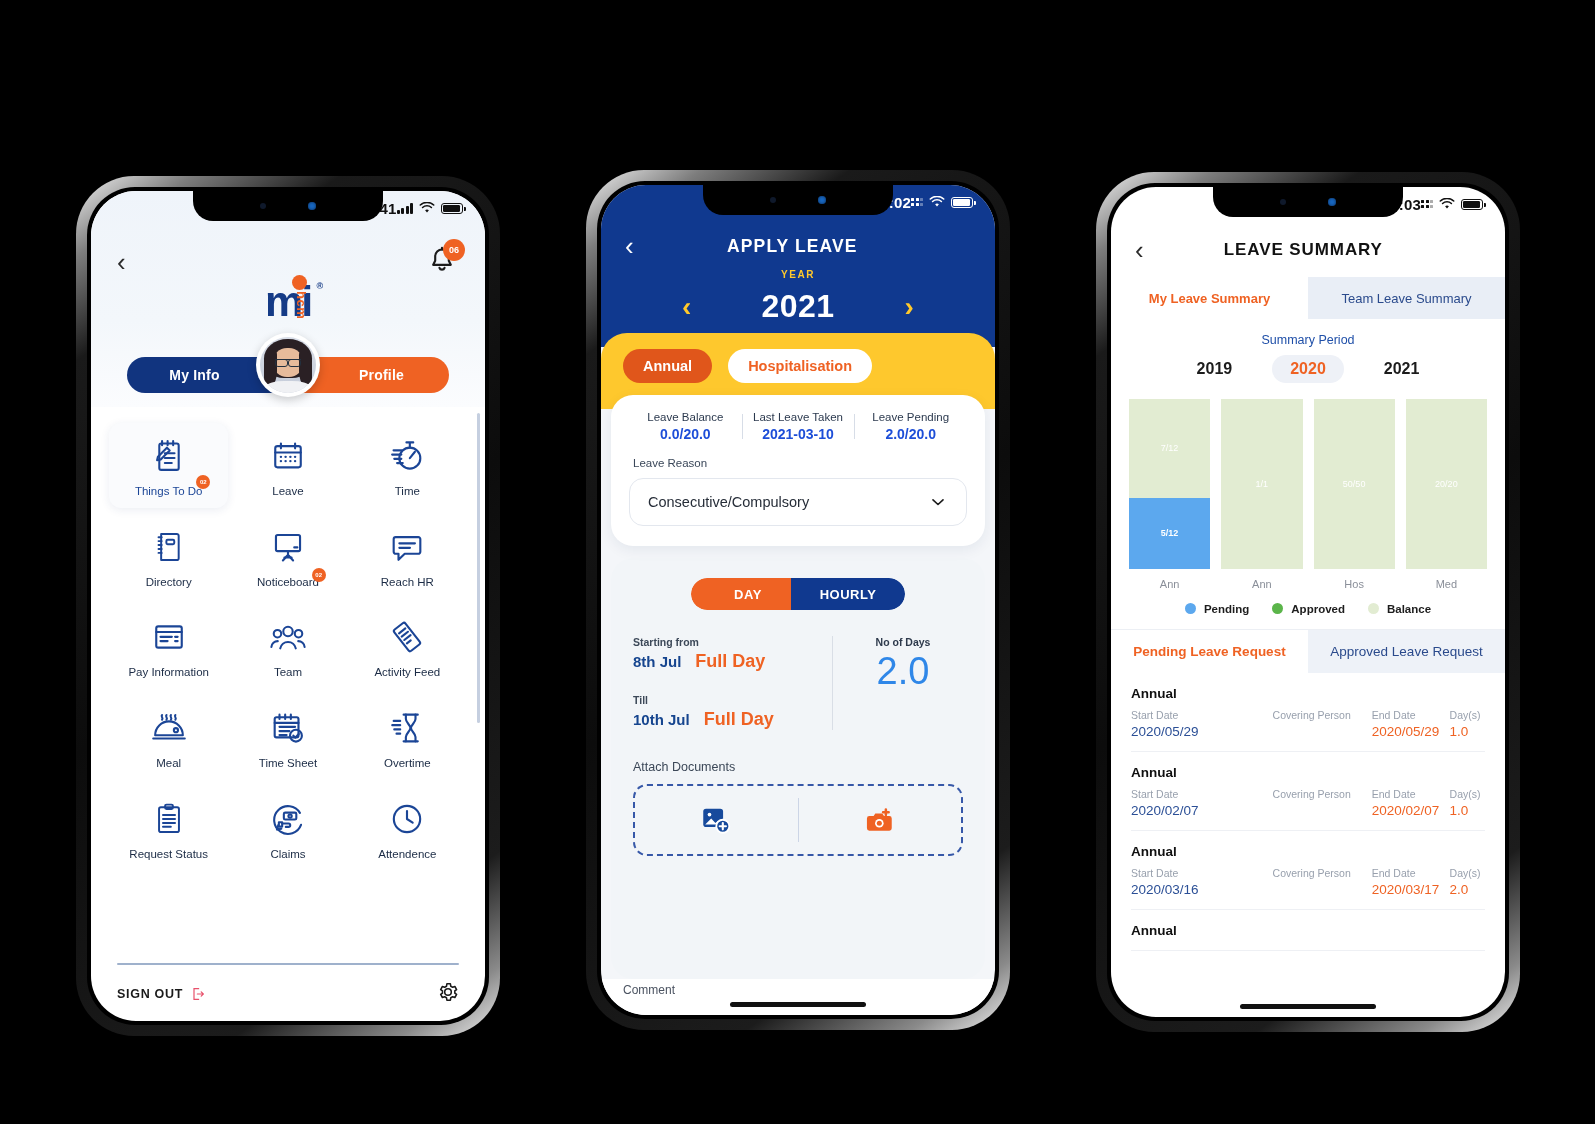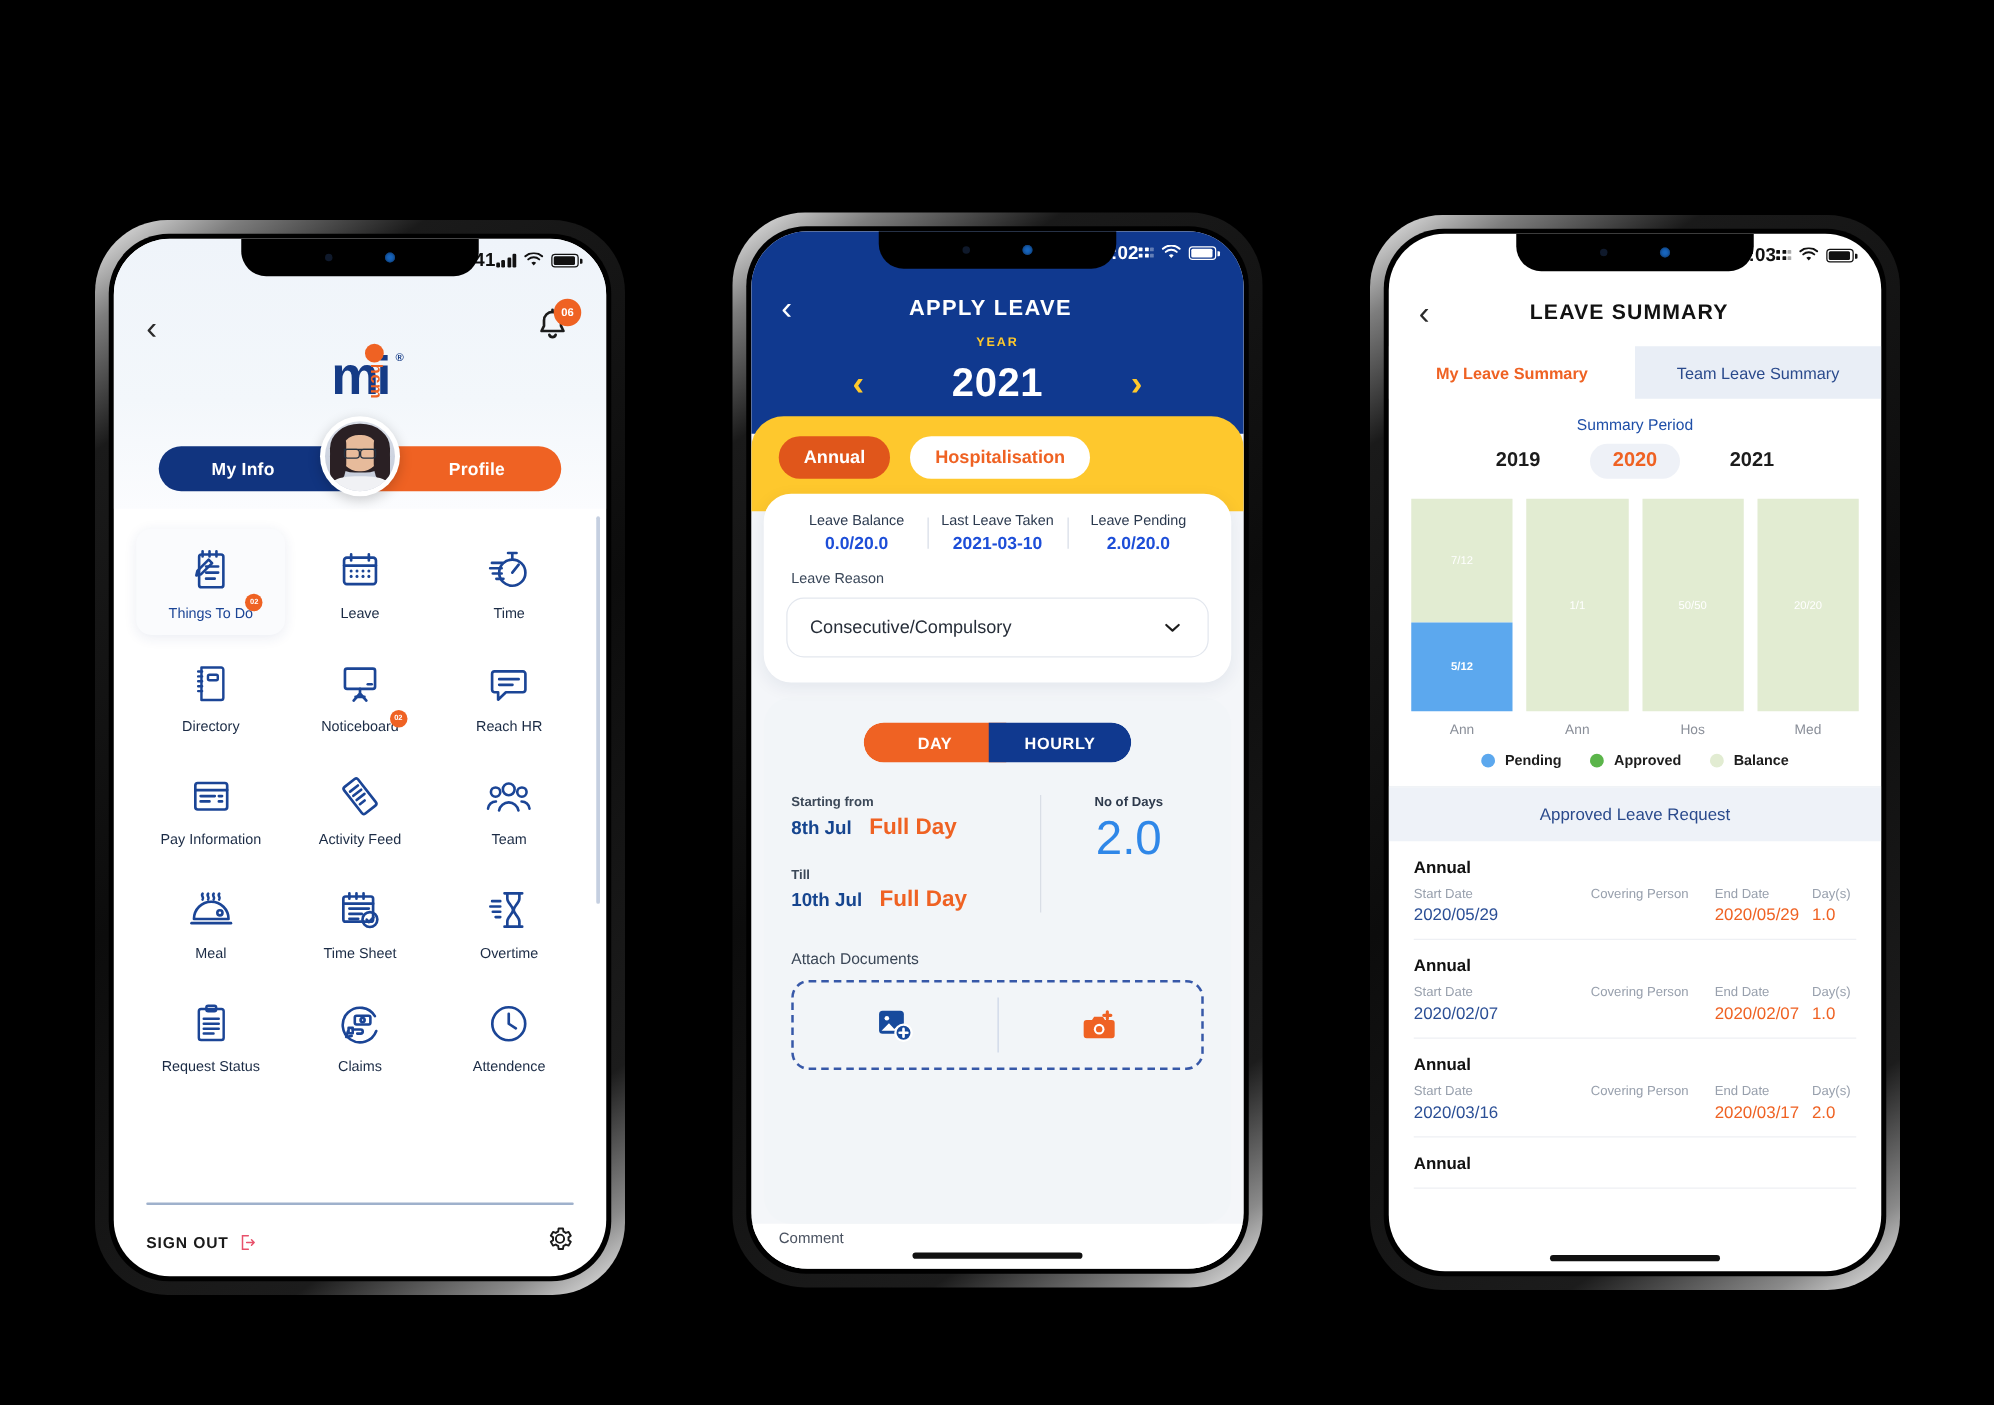--- a/index.html
+++ b/index.html
@@ -386,41 +386,41 @@
                     <rect x="3" y="3" width="18" height="15" rx="1.4" fill="none" stroke="#1b4596" stroke-width="1.5" stroke-linecap="round" stroke-linejoin="round"></rect>
                     <path d="M3 7h18" fill="none" stroke="#1b4596" stroke-width="1.5" stroke-linecap="round" stroke-linejoin="round"></path>
                     <path d="M6 10.4h8M6 13.4h5" fill="none" stroke="#1b4596" stroke-width="1.5" stroke-linecap="round" stroke-linejoin="round"></path>
                     <path d="M16.3 10.4h1.8M16.3 13.4h1.8" fill="none" stroke="#1b4596" stroke-width="1.5" stroke-linecap="round" stroke-linejoin="round"></path>
                   </svg>
                 </span>
                 <span class="lbl">Pay Information</span>
               </div>
               <div class="tile">
                 <span class="ic">
-                  <svg width="34" height="34" viewBox="0 0 24 24">
-                    <g transform="rotate(-38 12 12)">
-                      <rect x="7" y="2.5" width="10" height="19" rx="1.4" fill="none" stroke="#1b4596" stroke-width="1.5" stroke-linecap="round" stroke-linejoin="round"></rect>
-                      <path d="M9.2 6.5h5.6M9.2 9.5h5.6M9.2 12.5h5.6M9.2 15.5h3.4" fill="none" stroke="#1b4596" stroke-width="1.5" stroke-linecap="round" stroke-linejoin="round"></path>
-                    </g>
-                  </svg>
-                </span>
-                <span class="lbl">Activity Feed</span>
-              </div>
-              <div class="tile">
-                <span class="ic">
                   <svg width="36" height="32" viewBox="0 0 26 22">
                     <circle cx="13" cy="7" r="3.4" fill="none" stroke="#1b4596" stroke-width="1.5" stroke-linecap="round" stroke-linejoin="round"></circle>
                     <path d="M7.4 19.2a5.7 5.7 0 0 1 11.2 0" fill="none" stroke="#1b4596" stroke-width="1.5" stroke-linecap="round" stroke-linejoin="round"></path>
                     <circle cx="5.4" cy="8.6" r="2.7" fill="none" stroke="#1b4596" stroke-width="1.5" stroke-linecap="round" stroke-linejoin="round"></circle>
                     <path d="M1 18.2a4.6 4.6 0 0 1 4.6-4.2" fill="none" stroke="#1b4596" stroke-width="1.5" stroke-linecap="round" stroke-linejoin="round"></path>
                     <circle cx="20.6" cy="8.6" r="2.7" fill="none" stroke="#1b4596" stroke-width="1.5" stroke-linecap="round" stroke-linejoin="round"></circle>
                     <path d="M25 18.2a4.6 4.6 0 0 0-4.6-4.2" fill="none" stroke="#1b4596" stroke-width="1.5" stroke-linecap="round" stroke-linejoin="round"></path>
                   </svg>
                 </span>
                 <span class="lbl">Team</span>
+              </div>
+              <div class="tile">
+                <span class="ic">
+                  <svg width="34" height="34" viewBox="0 0 24 24">
+                    <g transform="rotate(-38 12 12)">
+                      <rect x="7" y="2.5" width="10" height="19" rx="1.4" fill="none" stroke="#1b4596" stroke-width="1.5" stroke-linecap="round" stroke-linejoin="round"></rect>
+                      <path d="M9.2 6.5h5.6M9.2 9.5h5.6M9.2 12.5h5.6M9.2 15.5h3.4" fill="none" stroke="#1b4596" stroke-width="1.5" stroke-linecap="round" stroke-linejoin="round"></path>
+                    </g>
+                  </svg>
+                </span>
+                <span class="lbl">Activity Feed</span>
               </div>
               <div class="tile">
                 <span class="ic">
                   <svg width="36" height="32" viewBox="0 0 26 22">
                     <path d="M3 16.2a10 10 0 0 1 20 0z" fill="none" stroke="#1b4596" stroke-width="1.5" stroke-linecap="round" stroke-linejoin="round"></path>
                     <path d="M1.6 18.6h22.8" fill="none" stroke="#1b4596" stroke-width="1.5" stroke-linecap="round" stroke-linejoin="round"></path>
                     <circle cx="18" cy="12.6" r="1.5" fill="none" stroke="#1b4596" stroke-width="1.5" stroke-linecap="round" stroke-linejoin="round"></circle>
                     <path d="M8 1.6c-1.2 1.2 1.2 2.2 0 3.4M11.2 1.6c-1.2 1.2 1.2 2.2 0 3.4M14.4 1.6c-1.2 1.2 1.2 2.2 0 3.4M17.6 1.6c-1.2 1.2 1.2 2.2 0 3.4" fill="none" stroke="#1b4596" stroke-width="1.5" stroke-linecap="round" stroke-linejoin="round"></path>
                   </svg>
                 </span>
@@ -720,20 +720,21 @@
               <span class="gap"></span>
               <span class="sw" style="background: rgb(91, 181, 74);"></span>
               <span>Approved</span>
               <span class="gap"></span>
               <span class="sw" style="background: rgb(226, 236, 210);"></span>
               <span>Balance</span>
             </div>
         </div>
 
         <div class="p3-tabs2">
+          <div class="p3-tab2 on">Pending Leave Request</div>
           <div class="p3-tab2 off">Approved Leave Request</div>
         </div>
 
         <div class="reqlist" id="p3list">
             <div class="req">
               <div class="type">Annual</div>
               <div class="grid">
       <div class="c c1">
         <span class="k">Start Date</span>
         <span class="v blue">2020/05/29</span>

